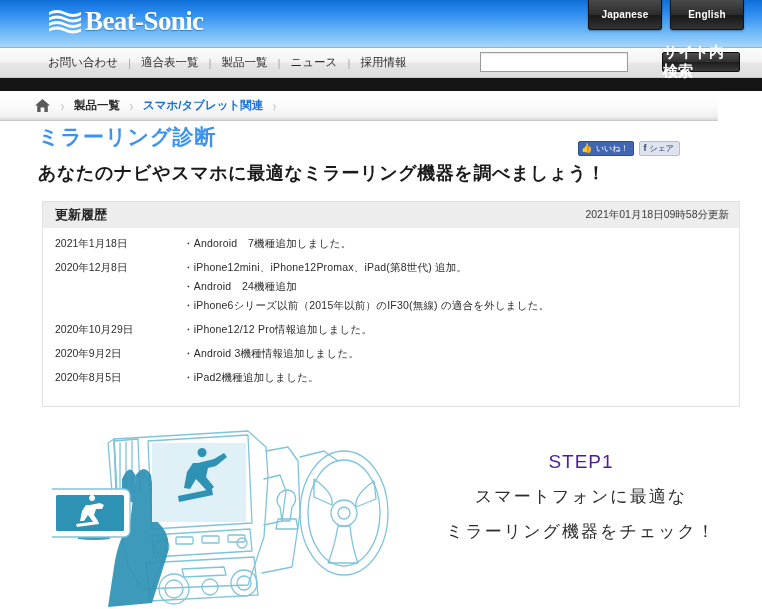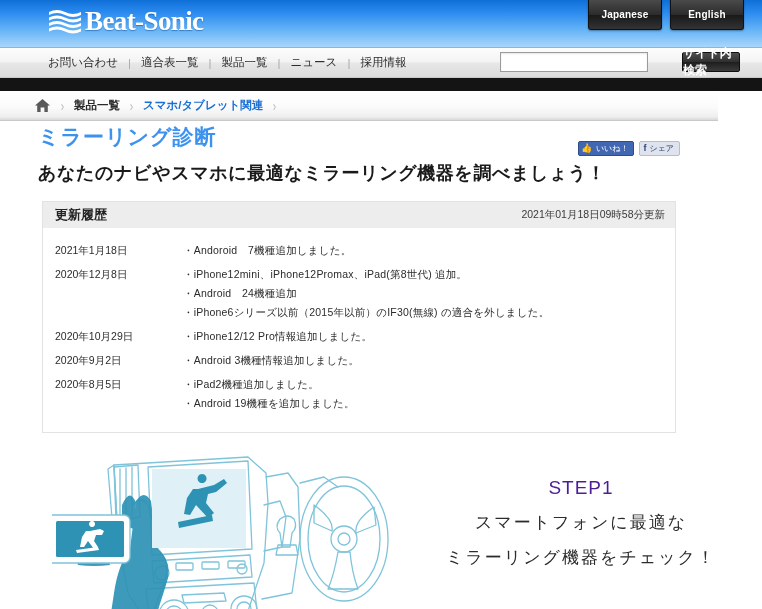--- a/index.html
+++ b/index.html
@@ -69,25 +69,25 @@
   .search-input {
     width: 148px; height: 20px;
     border: 1px solid #9b9b9b;
     background: #fff;
     font-size: 11px;
     padding: 0 4px;
     outline: none;
     box-shadow: inset 0 1px 2px rgba(0,0,0,.10);
   }
   .search-btn {
-    width: 58px; height: 20px;
+    width: 78px; height: 20px;
     background: linear-gradient(to bottom, #4e4e4e 0%, #303030 48%, #1e1e1e 52%, #3b3b3b 100%);
     border: 1px solid #101010;
     border-radius: 2px;
-    color: #fff; font-size: 12px; font-weight: bold;
+    color: #fff; font-size: 15px; font-weight: bold;
     display: flex; align-items: center; justify-content: center;
     cursor: pointer;
     margin-left: 28px;
   }
   .black-rule { height: 13px; background: #141414; }
 
   
   .breadcrumb-strip {
     height: 30px;
     width: 718px;
@@ -142,33 +142,33 @@
     gap: 3px;
     line-height: 1;
   }
   .fb-like { background: #4267b2; border: 1px solid #2f4d8a; }
   .fb-share { background: #dfe3ee; border: 1px solid #b7bdd0; color: #2d4373; }
   .fb-glyph { font-size: 9px; font-weight: bold; }
 
   
   .history-box {
     margin: 16px 0 0 42px;
-    width: 634px;
+    width: 698px;
     border: 1px solid #e2e2e2;
     background: #ffffff;
   }
   .history-head {
     height: 26px;
     background: #ededed;
     display: flex; align-items: center; justify-content: space-between;
     padding: 0 10px 0 12px;
   }
   .history-head-title { font-size: 13px; font-weight: bold; color: #222; }
   .history-head-stamp { font-size: 10.5px; color: #3a3a3a; }
-  .history-body { padding: 13px 0 14px 0; }
+  .history-body { padding: 6px 0 14px 0; }
   .history-row { display: flex; margin: 0 0 5px 0; }
   .history-date {
     width: 116px;
     flex: 0 0 116px;
     padding-left: 12px;
     font-size: 10.5px;
     color: #2b2b2b;
     line-height: 19px;
   }
   .history-items { flex: 1; }
@@ -316,21 +316,20 @@
       <div class="history-date">2020年9月2日</div>
       <div class="history-items">
         <div class="history-item">・Android 3機種情報追加しました。</div>
       </div>
     </div>
 
     <div class="history-row">
       <div class="history-date">2020年8月5日</div>
       <div class="history-items">
         <div class="history-item">・iPad2機種追加しました。</div>
-        <div class="history-item">・Android 19機種を追加しました。</div>
       </div>
     </div>
 
   </div>
 </div>
 
 <div class="step-section">
 
   <div class="illustration">
     <svg width="340" height="195" viewBox="0 0 340 195" xmlns="http://www.w3.org/2000/svg">

